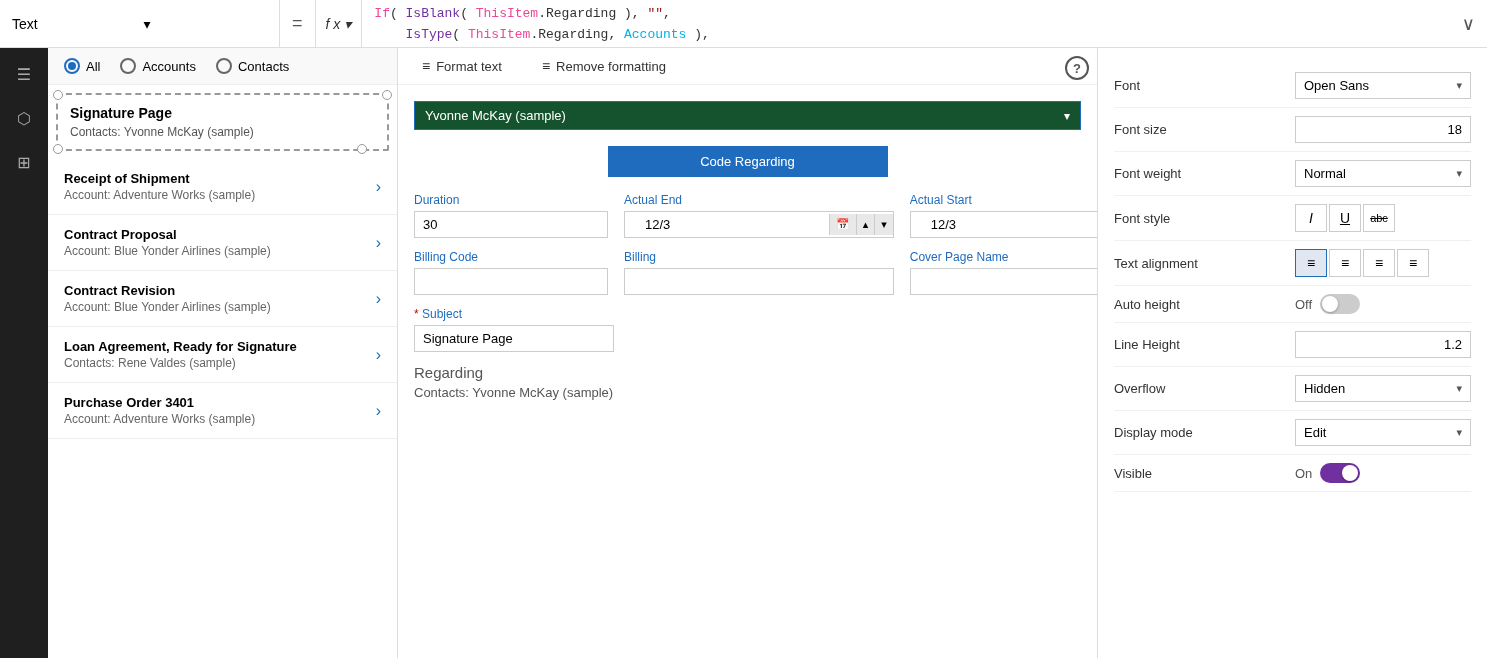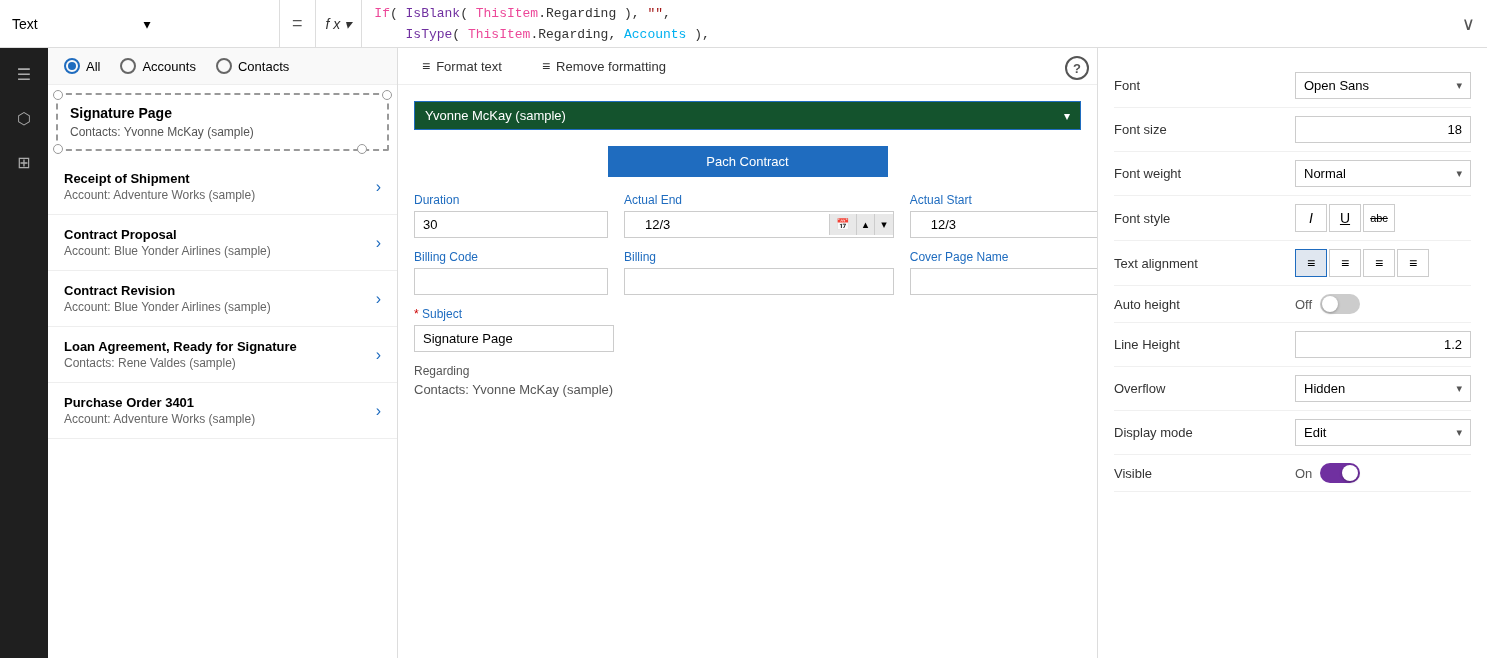--- a/index.html
+++ b/index.html
@@ -279,21 +279,21 @@
       font-size: 11px;
     }
 
     
     .subject-section { margin-bottom: 12px; }
     .subject-label { font-size: 12px; color: #1f6cbf; margin-bottom: 4px; }
     .subject-label.required::before { content: '* '; color: #c00; }
 
     
     .regarding-section { }
-    .regarding-label { font-size: 12px; color: #555; margin-bottom: 4px; }
+    .regarding-label { font-size: 15px; color: #555; margin-bottom: 4px; }
     .regarding-value { font-size: 13px; color: #555; }
 
     
     .right-panel {
       width: 390px;
       background: #fff;
       border-left: 1px solid #ddd;
       padding: 16px;
       overflow-y: auto;
     }
@@ -515,21 +515,21 @@
 
     <div class="form-area">
 
       <div class="name-row">
         <div class="name-dropdown">
           <span class="name-dropdown-text">Yvonne McKay (sample)</span>
           <span class="name-dropdown-arrow chevron-down"></span>
         </div>
       </div>
 
-      <button class="patch-btn">Pach Contract</button>
+      <button class="patch-btn">Code Regarding</button>
 
       <div class="form-grid">
 
         <div class="form-field">
           <span class="field-label">Duration</span>
           <input class="field-input" value="30" style="">
         </div>
 
         <div class="form-field">
           <span class="field-label">Actual End</span>

